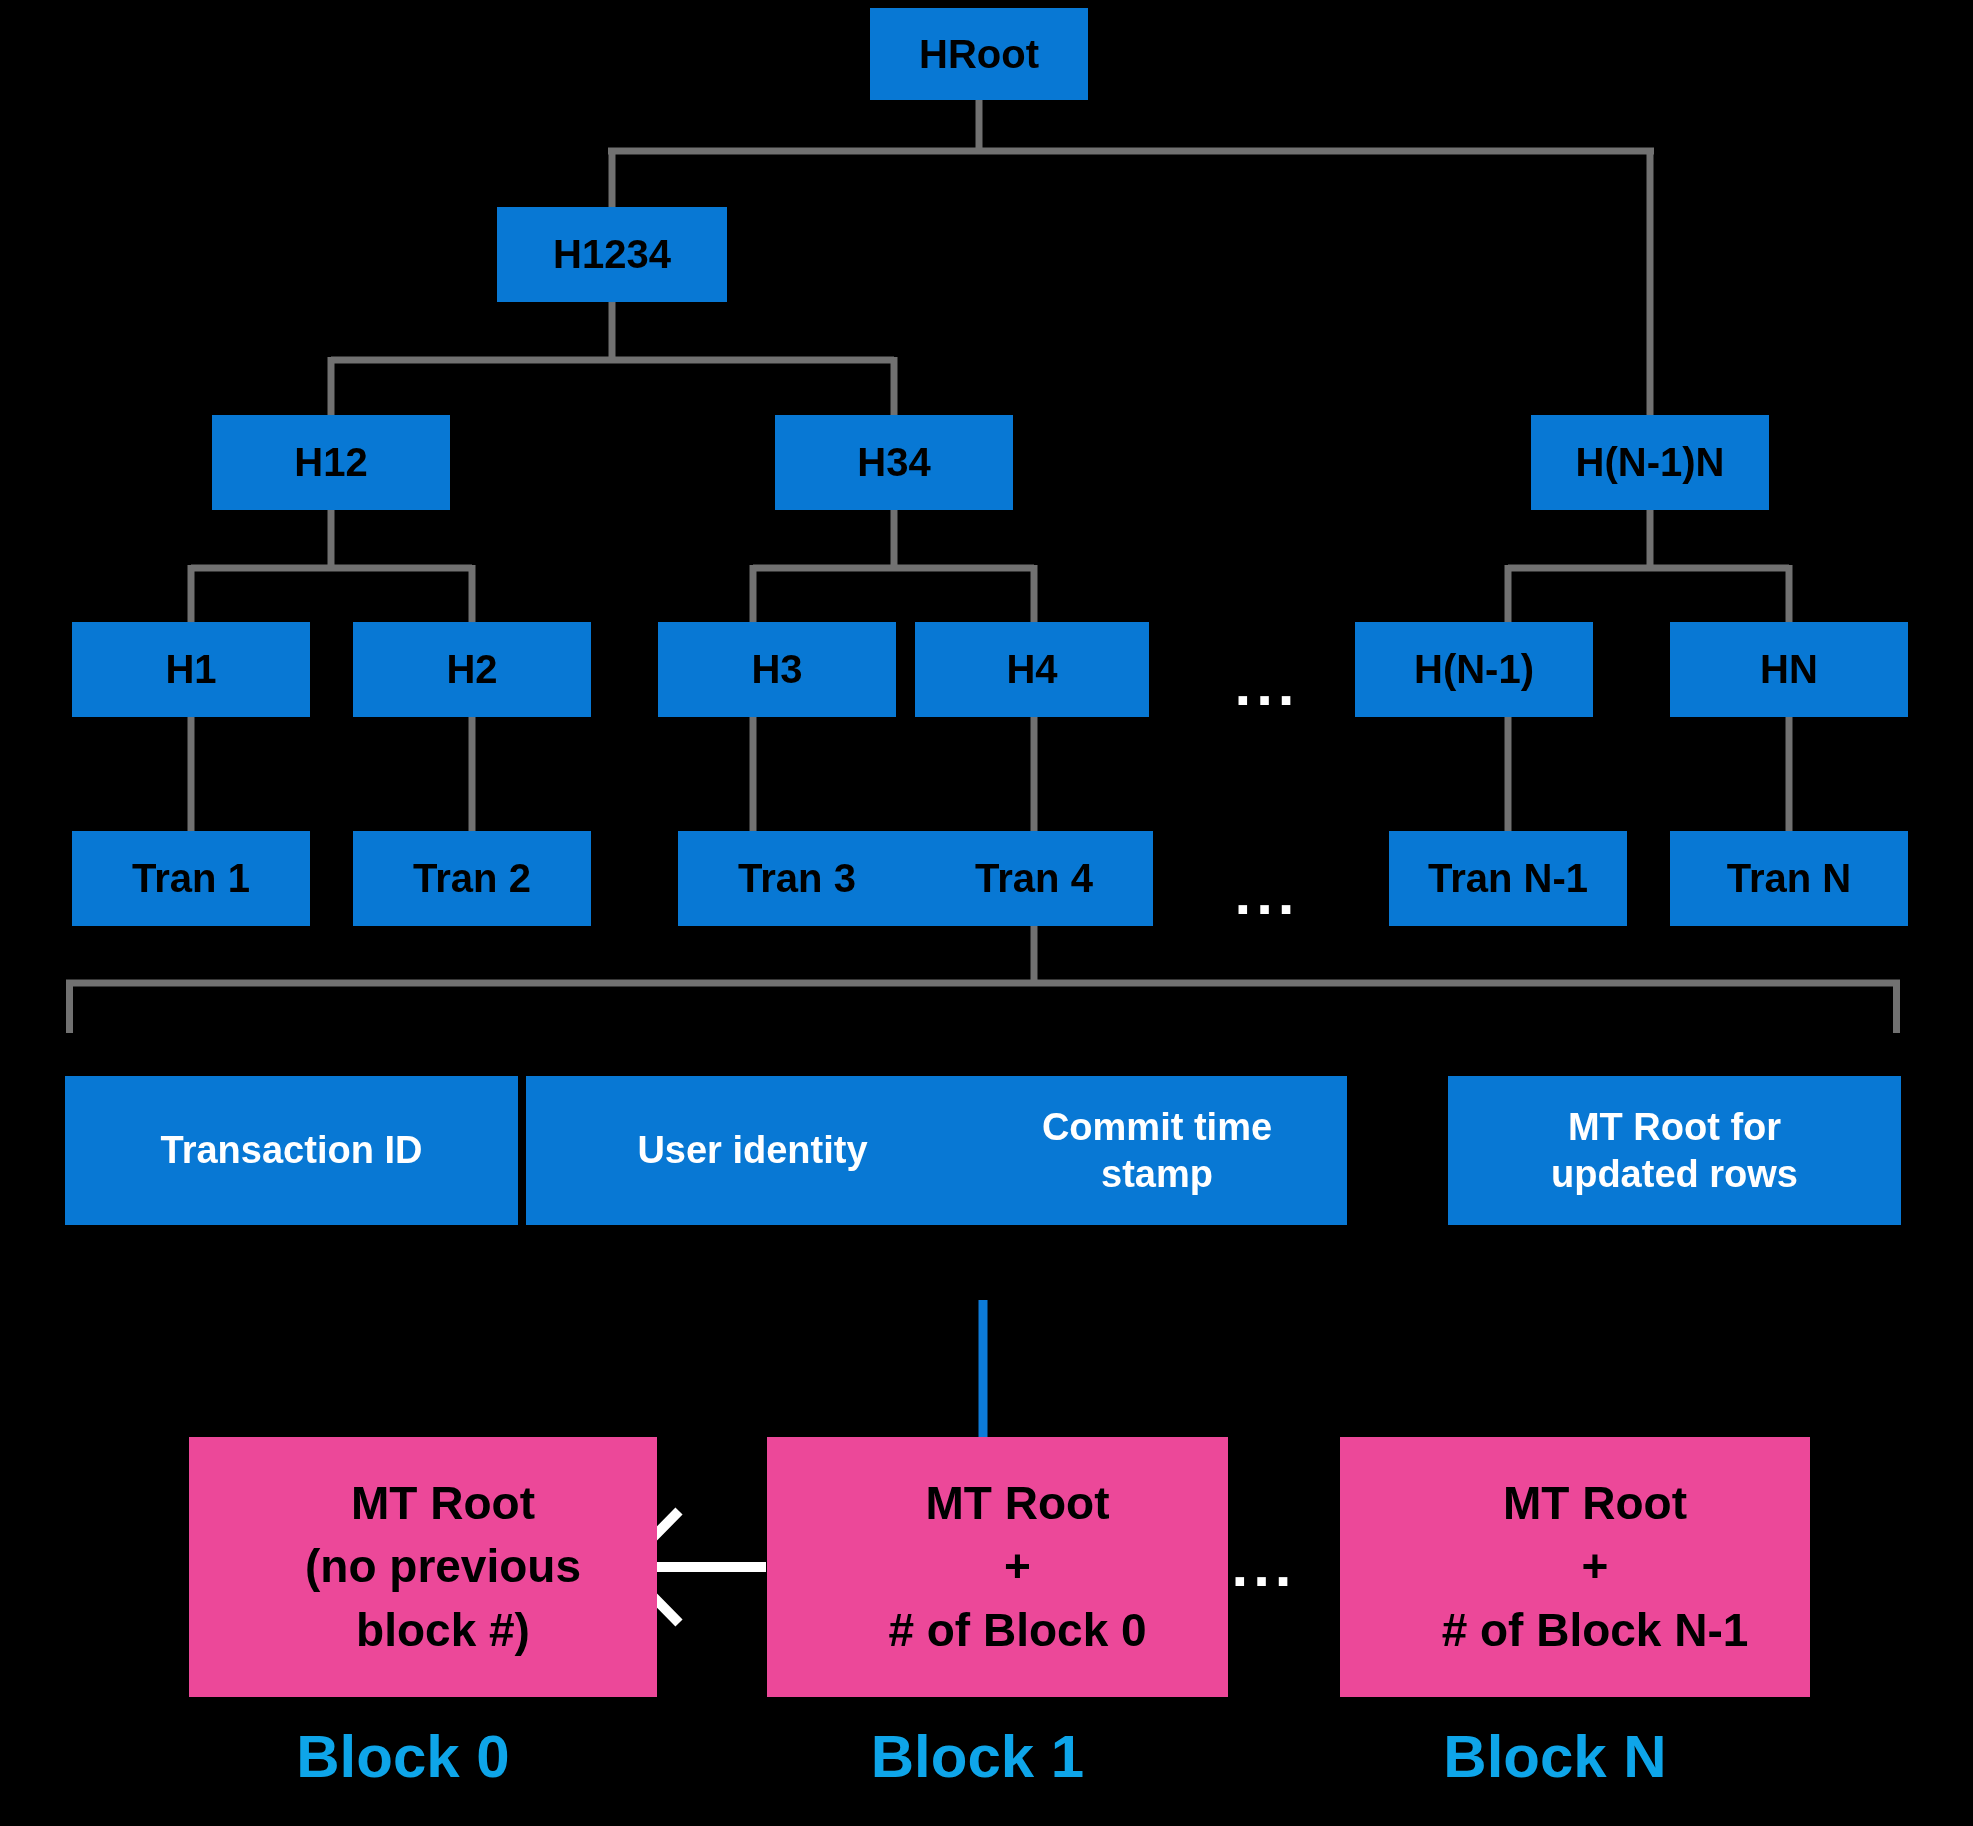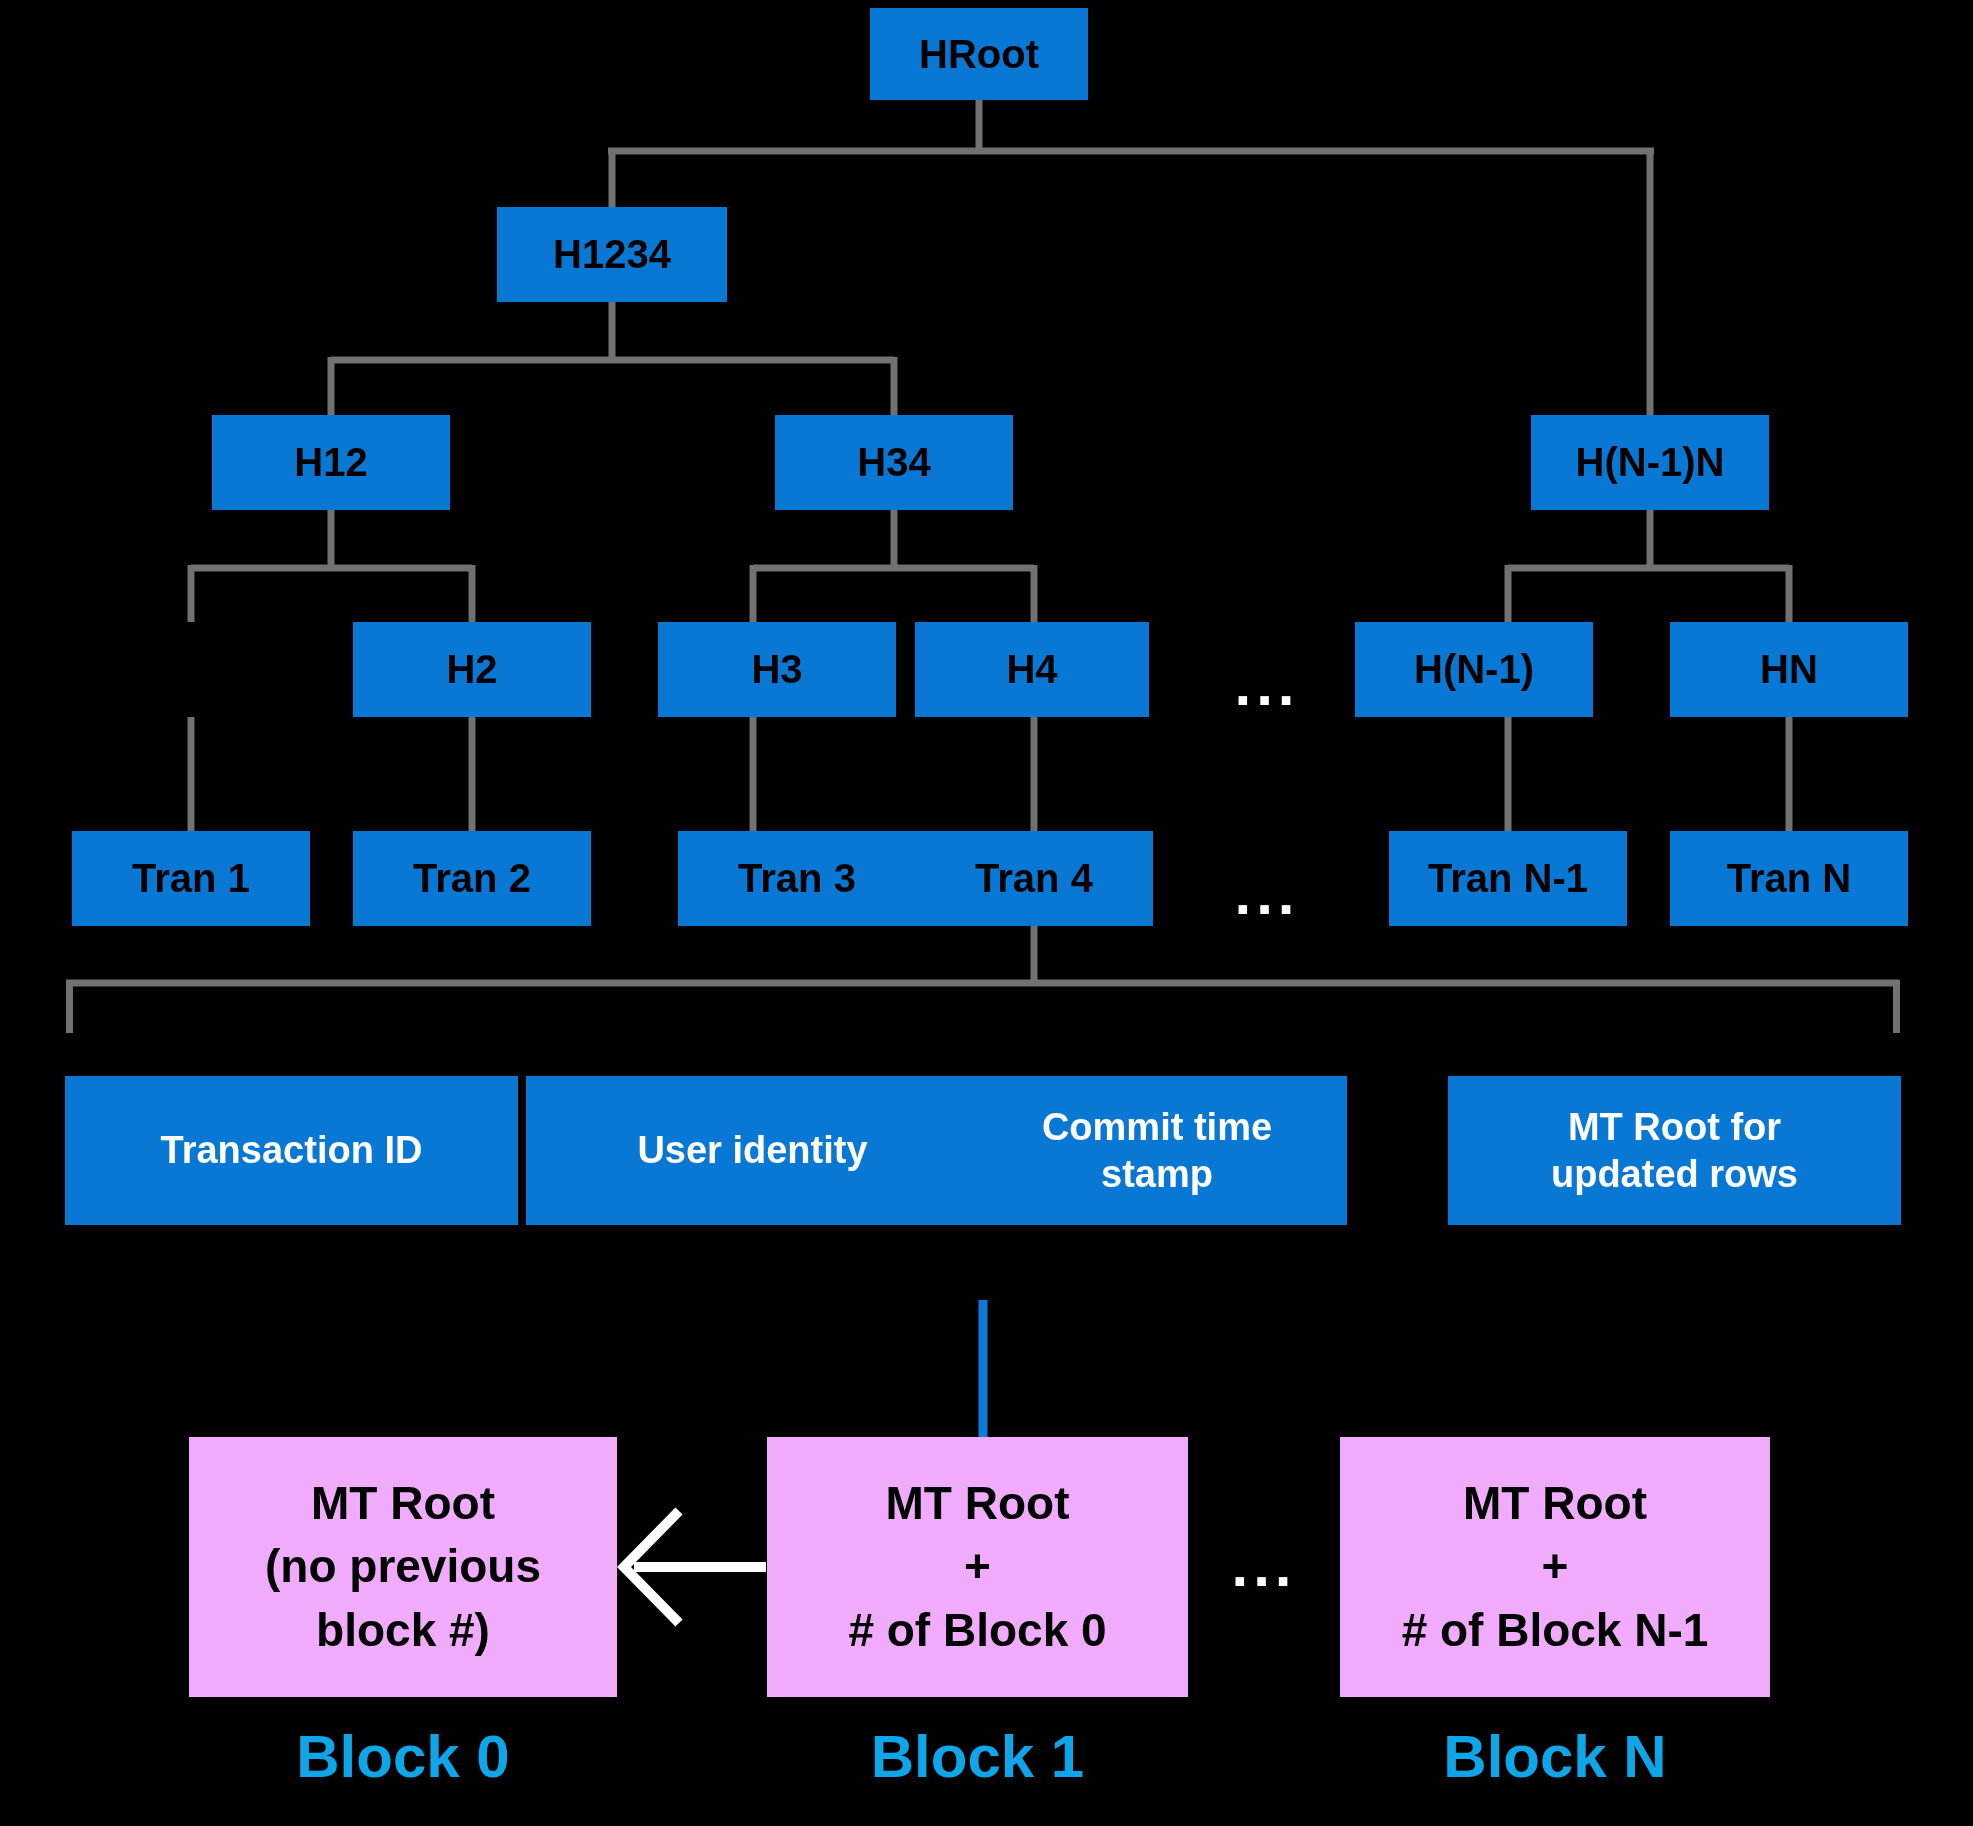--- a/index.html
+++ b/index.html
@@ -26,28 +26,29 @@
     color:#FFFFFF;
     font-weight:bold;
     font-size:38px;
     line-height:1.22;
     display:flex;align-items:center;justify-content:center;
     text-align:center;
     white-space:pre-line;
   }
   .block-box{
     position:absolute;
-    background:#f0abfc;
+    background:#ec4899;
     color:#000000;
     font-weight:bold;
     font-size:46px;
     line-height:1.38;
     display:flex;align-items:center;justify-content:center;
     text-align:center;
     white-space:pre-line;
+    padding-left:40px;
   }
   .caption{
     position:absolute;
     color:#0ea5e9;
     font-weight:bold;
     font-size:60px;
     display:flex;align-items:center;justify-content:center;
     text-align:center;
   }
   .dots{
@@ -82,20 +83,21 @@
   </svg>
 
   <div class="node" style="left:870px;top:8px;width:218px;height:92px;">HRoot</div>
 
   <div class="node" style="left:497px;top:207px;width:230px;height:95px;">H1234</div>
 
   <div class="node" style="left:212px;top:415px;width:238px;height:95px;">H12</div>
   <div class="node" style="left:775px;top:415px;width:238px;height:95px;">H34</div>
   <div class="node" style="left:1531px;top:415px;width:238px;height:95px;">H(N-1)N</div>
 
+  <div class="node" style="left:72px;top:622px;width:238px;height:95px;">H1</div>
   <div class="node" style="left:353px;top:622px;width:238px;height:95px;">H2</div>
   <div class="node" style="left:634px;top:622px;width:238px;height:95px;margin-left:24px;">H3</div>
   <div class="node" style="left:915px;top:622px;width:234px;height:95px;">H4</div>
   <div class="dots" style="left:1187px;top:624px;width:160px;height:120px;">...</div>
   <div class="node" style="left:1355px;top:622px;width:238px;height:95px;">H(N-1)</div>
   <div class="node" style="left:1670px;top:622px;width:238px;height:95px;">HN</div>
 
   <div class="node" style="left:72px;top:831px;width:238px;height:95px;">Tran 1</div>
   <div class="node" style="left:353px;top:831px;width:238px;height:95px;">Tran 2</div>
   <div class="node" style="left:634px;top:831px;width:238px;height:95px;margin-left:44px;">Tran 3</div>

